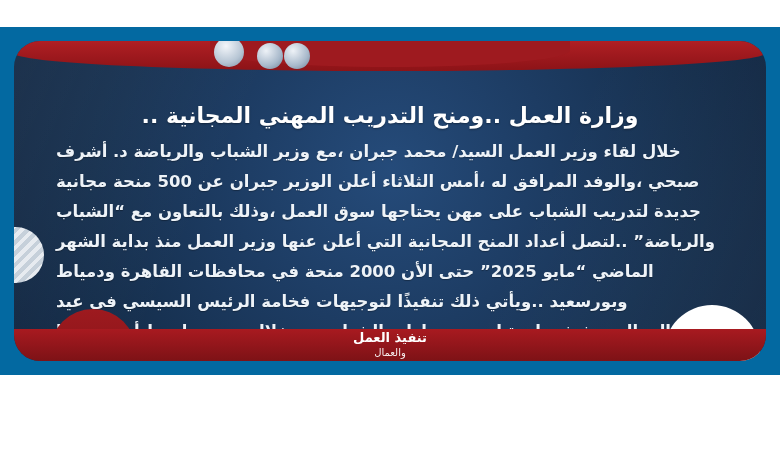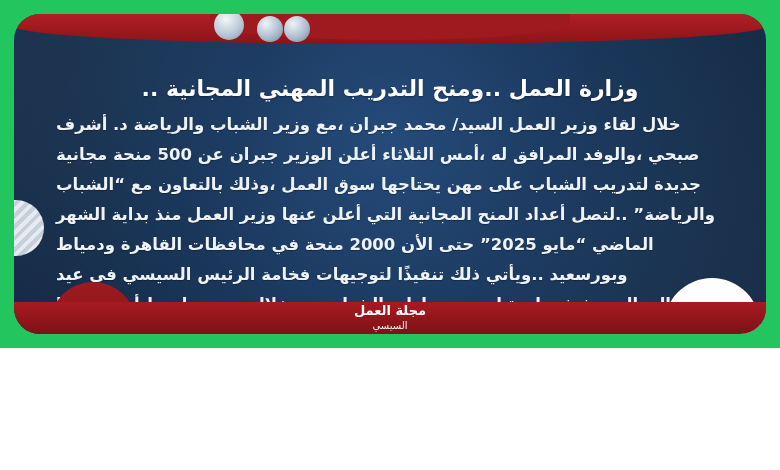--- a/index.html
+++ b/index.html
@@ -6,22 +6,23 @@
   html, body {
     width: 780px;
     height: 470px;
     overflow: hidden;
     font-family: "DejaVu Sans", "Liberation Sans", sans-serif;
   }
   #poster {
     position: relative;
     width: 780px;
     height: 348px;
-    background: #22c55e;
+    background: #0369a1;
     overflow: hidden;
+    margin-top: 27px;
   }
   
   .panel {
     position: absolute;
     left: 14px;
     top: 14px;
     right: 14px;
     bottom: 14px;
     border-radius: 26px;
     background:
@@ -191,18 +192,18 @@
     <div class="circle-left-bottom"></div>
     <div class="circle-right-bottom"></div>
 
     <div class="content">
       <div class="headline">وزارة العمل ..ومنح التدريب المهني المجانية ..</div>
       <div class="body-text">خلال لقاء وزير العمل السيد/ محمد جبران ،مع وزير الشباب والرياضة د. أشرف صبحي ،والوفد المرافق له ،أمس الثلاثاء أعلن الوزير جبران عن 500 منحة مجانية جديدة لتدريب الشباب على مهن يحتاجها سوق العمل ،وذلك بالتعاون مع “الشباب والرياضة” ..لتصل أعداد المنح المجانية التي أعلن عنها وزير العمل منذ بداية الشهر الماضي “مايو 2025” حتى الأن 2000 منحة في محافظات القاهرة ودمياط وبورسعيد ..ويأتي ذلك تنفيذًا لتوجيهات فخامة الرئيس السيسي في عيد العمال،بتنفيذ مبادرة لتنمية مهارات الشباب من خلال منح مجانية لتأهيلهم بما يتوافق مع متطلبات سوق العمل الحديث..</div>
     </div>
 
     <div class="bottom-band"></div>
     <div class="brand">
-      <div class="brand-title">مجلة العمل</div>
-      <div class="brand-sub">السيسي</div>
+      <div class="brand-title">تنفيذ العمل</div>
+      <div class="brand-sub">والعمال</div>
     </div>
 
   </div>
 </div>
 
 </body></html>

